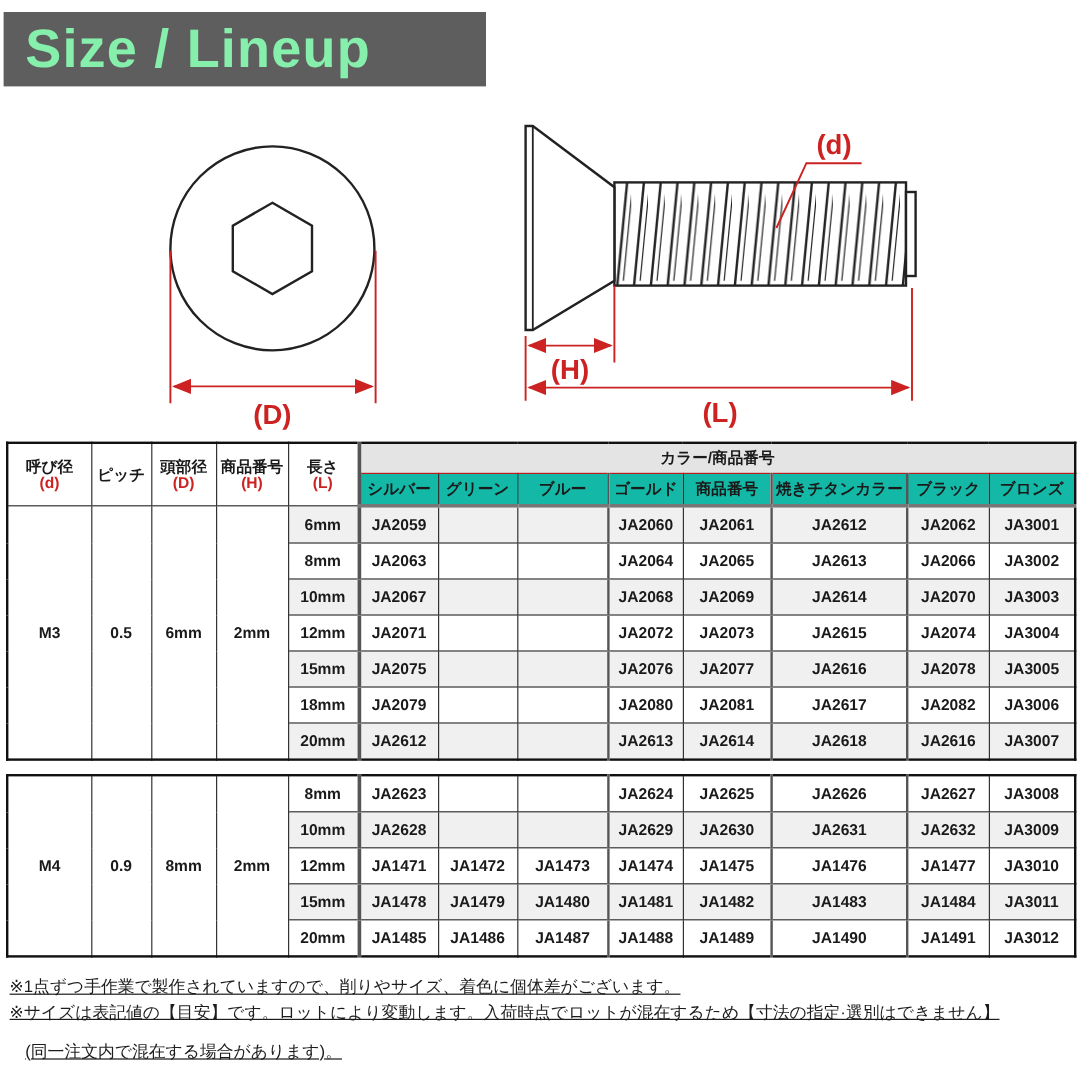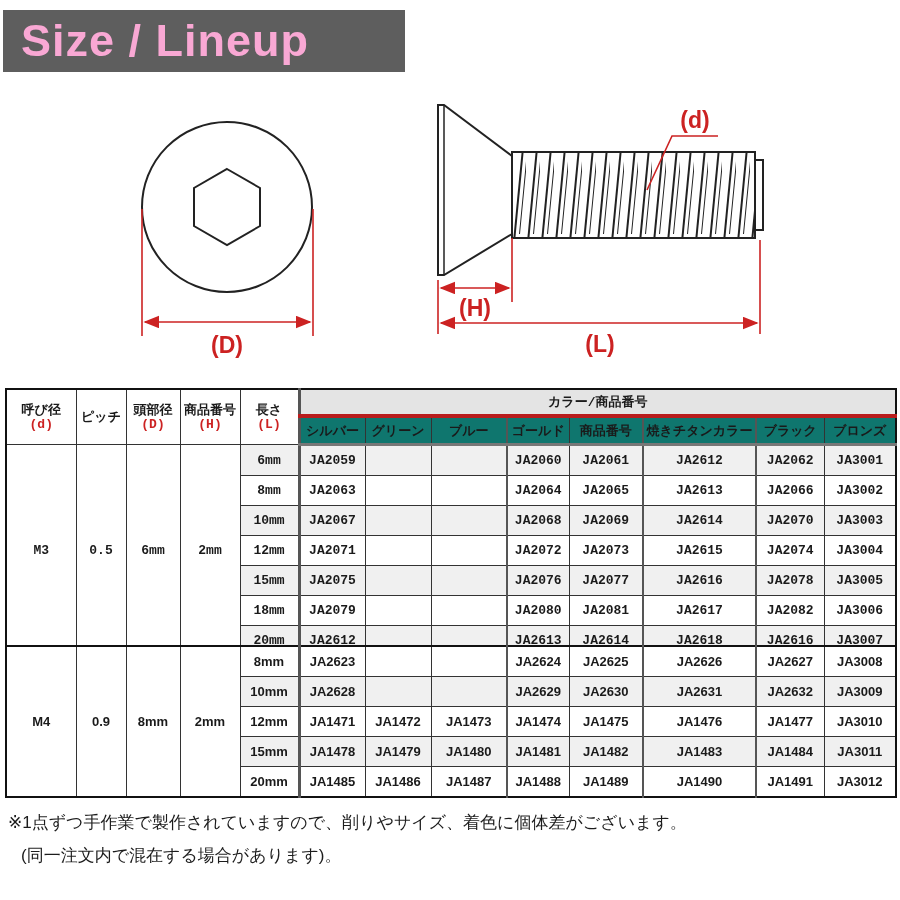--- a/index.html
+++ b/index.html
@@ -7,49 +7,49 @@
     width:900px;height:900px;position:relative;background:#ffffff;
     font-family:"Liberation Sans","DejaVu Sans",sans-serif;color:#1a1a1a;
     overflow:hidden;
   }
   
   .title-bar{
     position:absolute;left:3px;top:10px;width:402px;height:62px;
     background:#5e5e5e;display:flex;align-items:center;
   }
   .title-bar span{
-    color:#f9a8d4;font-size:45px;font-weight:800;letter-spacing:1px;padding-left:18px;
+    color:#86efac;font-size:45px;font-weight:800;letter-spacing:1px;padding-left:18px;
     white-space:nowrap;
   }
   
   .diagram{position:absolute;left:0;top:90px;width:900px;height:292px;}
   .dim-label{fill:#cc2222;font-size:23px;font-weight:bold;font-family:"Liberation Sans","DejaVu Sans",sans-serif;}
   
   table{border-collapse:collapse;table-layout:fixed;background:#fff;}
   .spec-table{position:absolute;left:5px;width:890px;}
-  #table-m3{top:388px;font-family:Liberation Mono, monospace;}
+  #table-m3{top:368px;}
   #table-m4{top:645px;}
   .spec-table th,.spec-table td{
     border:1px solid #333;text-align:center;vertical-align:middle;
     font-size:13px;font-weight:bold;padding:0;overflow:hidden;white-space:nowrap;
   }
   .spec-table{border:2px solid #111;}
   .hdr-row1 th{height:24px;background:#ffffff;}
-  th.color-group{background:#e4e4e4;border-bottom:4px solid #b91c1c;}
-  .hdr-row2 th{height:25px;background:#0f766e;border-bottom:3px solid #777;margin-top:44px;}
+  th.color-group{background:#e4e4e4;border-bottom:1px solid #b91c1c;}
+  .hdr-row2 th{height:25px;background:#14b8a6;border-bottom:3px solid #777;margin-top:44px;}
   .spec-table td{height:29px;}
   .hdr-main{font-size:13px;line-height:15px;}
   .hdr-sub{color:#cc2222;font-size:13px;line-height:14px;font-weight:bold;}
   tr.alt td{background:#f0f0f0;}
   tr.base td{background:#ffffff;}
   td.span-cell{background:#ffffff !important;}
   .sep3{border-left:3px solid #555 !important;}
   .sep2{border-left:2px solid #555 !important;}
   
-  .notes{position:absolute;left:8px;top:812px;font-size:17px;line-height:21px;color:#1c1c1c;}
+  .notes{position:absolute;left:8px;top:812px;font-size:14px;line-height:21px;color:#1c1c1c;text-decoration:underline;}
   .notes .cont{padding-left:13px;margin-top:12px;}
 </style>
 </head>
 <body>
 
 <div class="title-bar">
   <span>Size / Lineup</span>
 </div>
 
 <svg class="diagram" viewBox="0 0 900 292" xmlns="http://www.w3.org/2000/svg">
@@ -307,14 +307,15 @@
       <td>JA1489</td>
       <td class="sep2">JA1490</td>
       <td class="sep2">JA1491</td>
       <td>JA3012</td>
     </tr>
   </tbody>
 </table>
 
 <div class="notes">
   <div>※1点ずつ手作業で製作されていますので、削りやサイズ、着色に個体差がございます。</div>
+  <div>※サイズは表記値の【目安】です。ロットにより変動します。入荷時点でロットが混在するため【寸法の指定·選別はできません】</div>
   <div class="cont">(同一注文内で混在する場合があります)。</div>
 </div>
 
 </body></html>

